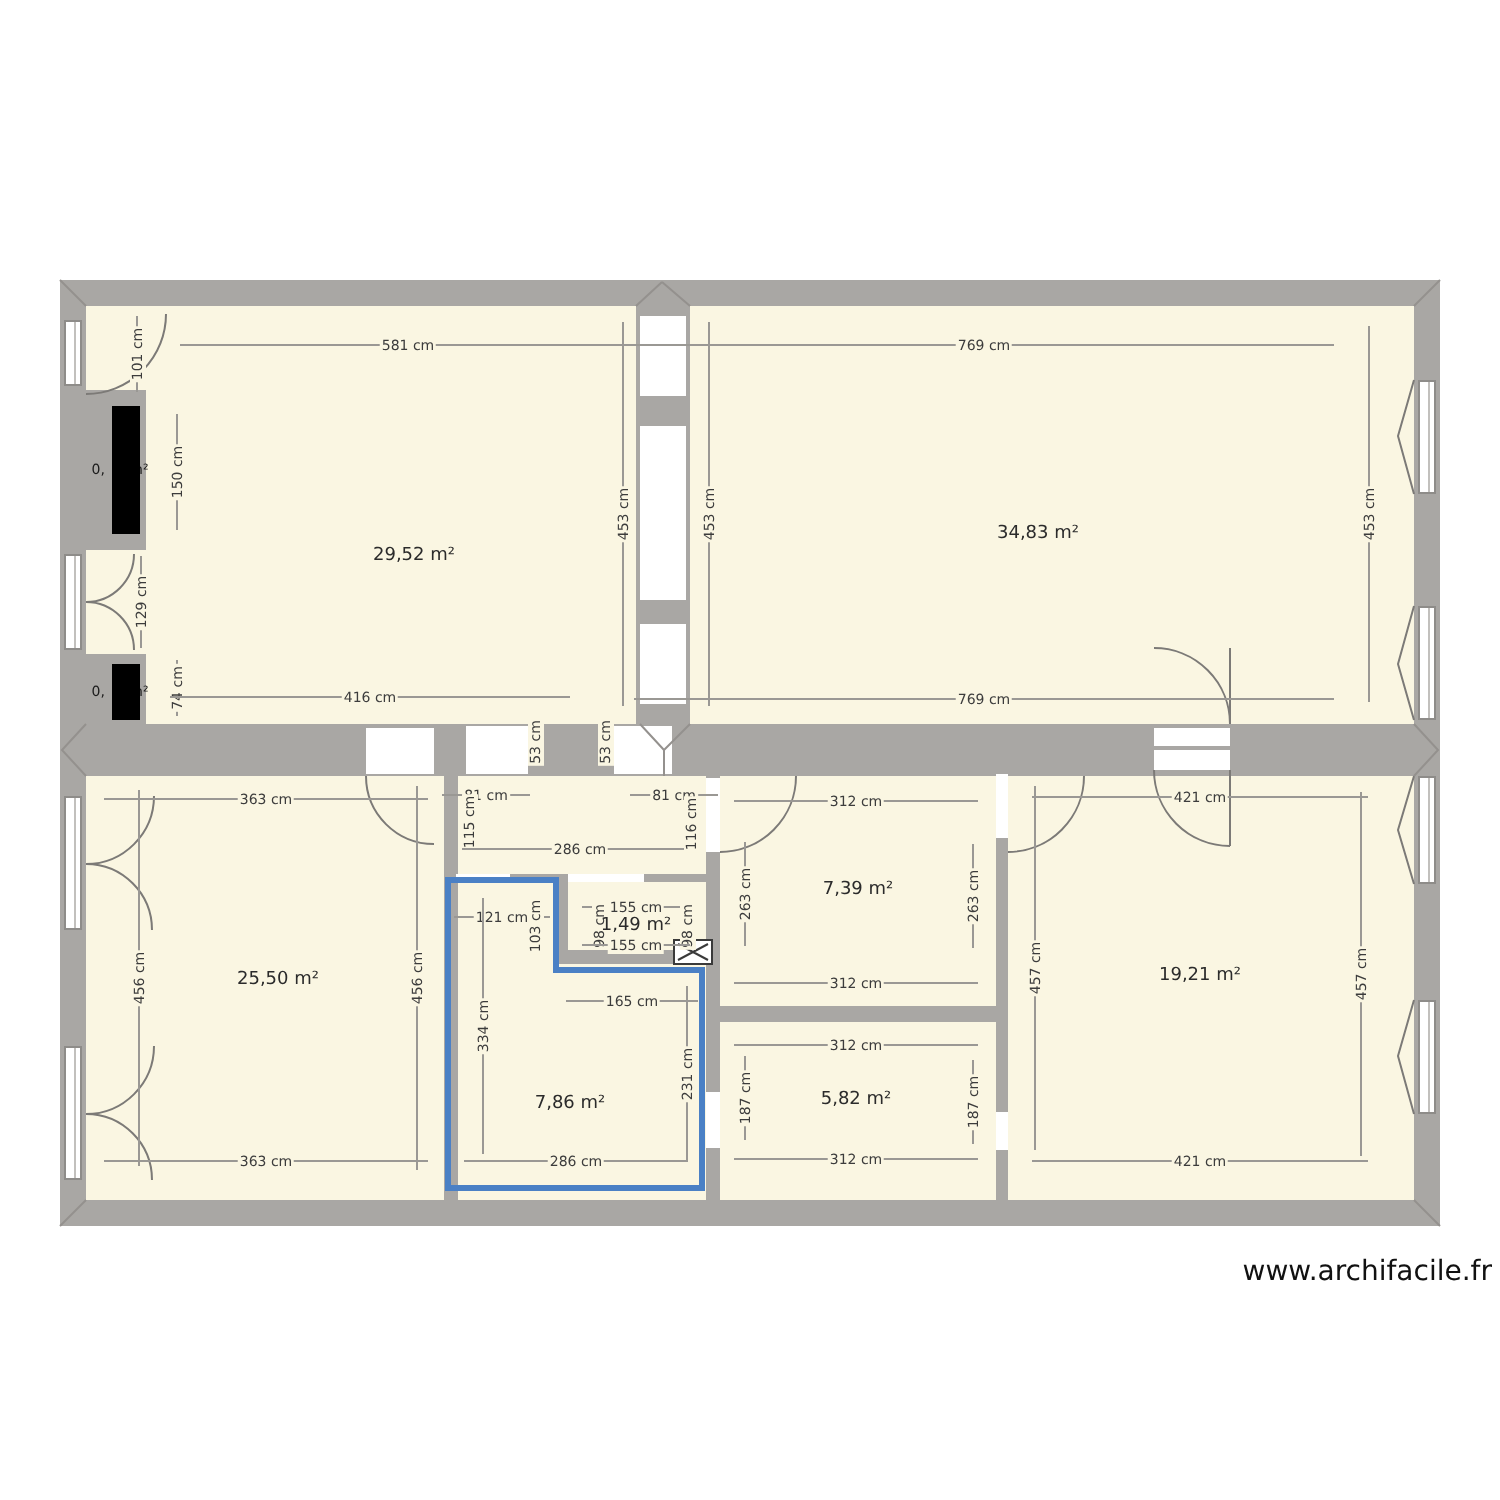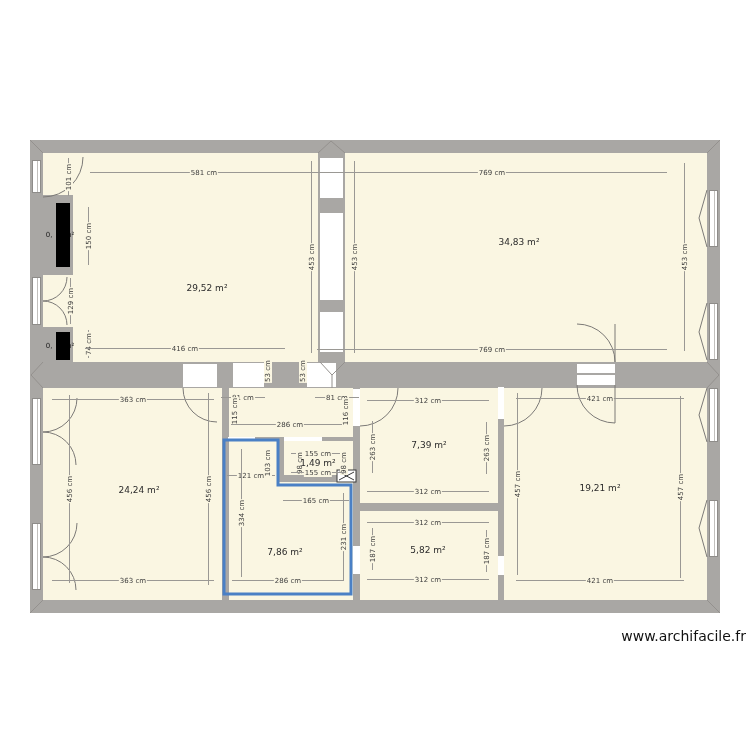--- a/index.html
+++ b/index.html
@@ -168,21 +168,21 @@
       </div>
       <div class="abs dim-line-h" style="left: 231px; top: 424px; width: 118px;">
         <span class="dim-label">286 cm</span>
       </div>
       <div class="abs dim-line-h" style="left: 315px; top: 397px; width: 44px;">
         <span class="dim-label">81 cm</span>
       </div>
       <div class="abs dim-line-v" style="left: 345px; top: 398px; height: 28px;">
         <span class="dim-label rot">116 cm</span>
       </div>
-      <div class="abs dim-line-h" style="left: 227px; top: 475px; width: 48px;">
+      <div class="abs dim-line-h" style="left: 227px; top: 458px; width: 48px;">
         <span class="dim-label">121 cm</span>
       </div>
       <div class="abs dim-line-v" style="left: 267px; top: 450px; height: 26px;">
         <span class="dim-label rot">103 cm</span>
       </div>
       <div class="abs dim-line-v" style="left: 241px; top: 449px; height: 128px;">
         <span class="dim-label rot">334 cm</span>
       </div>
       <div class="abs dim-line-h" style="left: 283px; top: 500px; width: 66px;">
         <span class="dim-label">165 cm</span>
@@ -234,23 +234,23 @@
       </div>
       <div class="abs dim-line-v" style="left: 517px; top: 393px; height: 182px;">
         <span class="dim-label rot">457 cm</span>
       </div>
       <div class="abs dim-line-v" style="left: 680px; top: 396px; height: 182px;">
         <span class="dim-label rot">457 cm</span>
       </div>
       <div class="abs dim-line-h" style="left: 516px; top: 580px; width: 168px;">
         <span class="dim-label">421 cm</span>
       </div>
-      <div class="room-label" style="left: 207px; top: 288px;">29,52 m²</div>
-      <div class="room-label" style="left: 519px; top: 242px;">34,83 m²</div>
-      <div class="room-label" style="left: 139px; top: 490px;">24,24 m²</div>
+      <div class="room-label" style="left: 207px; top: 278px;">29,52 m²</div>
+      <div class="room-label" style="left: 519px; top: 267px;">34,83 m²</div>
+      <div class="room-label" style="left: 139px; top: 490px;">25,50 m²</div>
       <div class="room-label" style="left: 429px; top: 445px;">7,39 m²</div>
       <div class="room-label" style="left: 318px; top: 463px;">1,49 m²</div>
       <div class="room-label" style="left: 285px; top: 528px; margin-top: 24px;">7,86 m²</div>
       <div class="room-label" style="left: 428px; top: 550px;">5,82 m²</div>
       <div class="room-label" style="left: 600px; top: 488px; text-align: center;">19,21 m²</div>
       <div class="conduit-label" style="left: 60px; top: 235px;">0, m²</div>
       <div class="conduit-label" style="left: 60px; top: 346px;">0, m²</div>
       <div class="abs conduit" style="left: 56px; top: 203px; width: 14px; height: 64px;"></div>
       <div class="abs conduit" style="left: 56px; top: 332px; width: 14px; height: 28px;"></div>
     </div>

